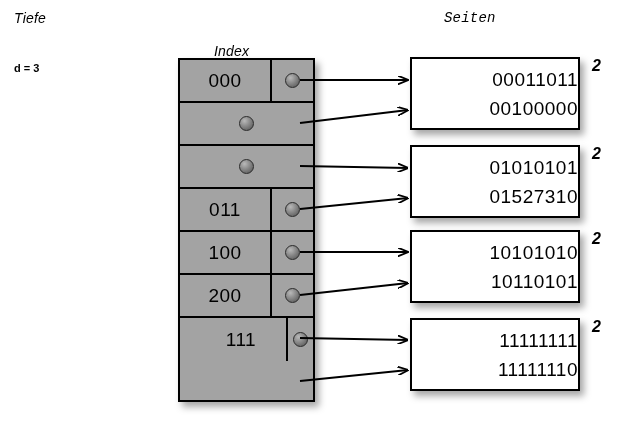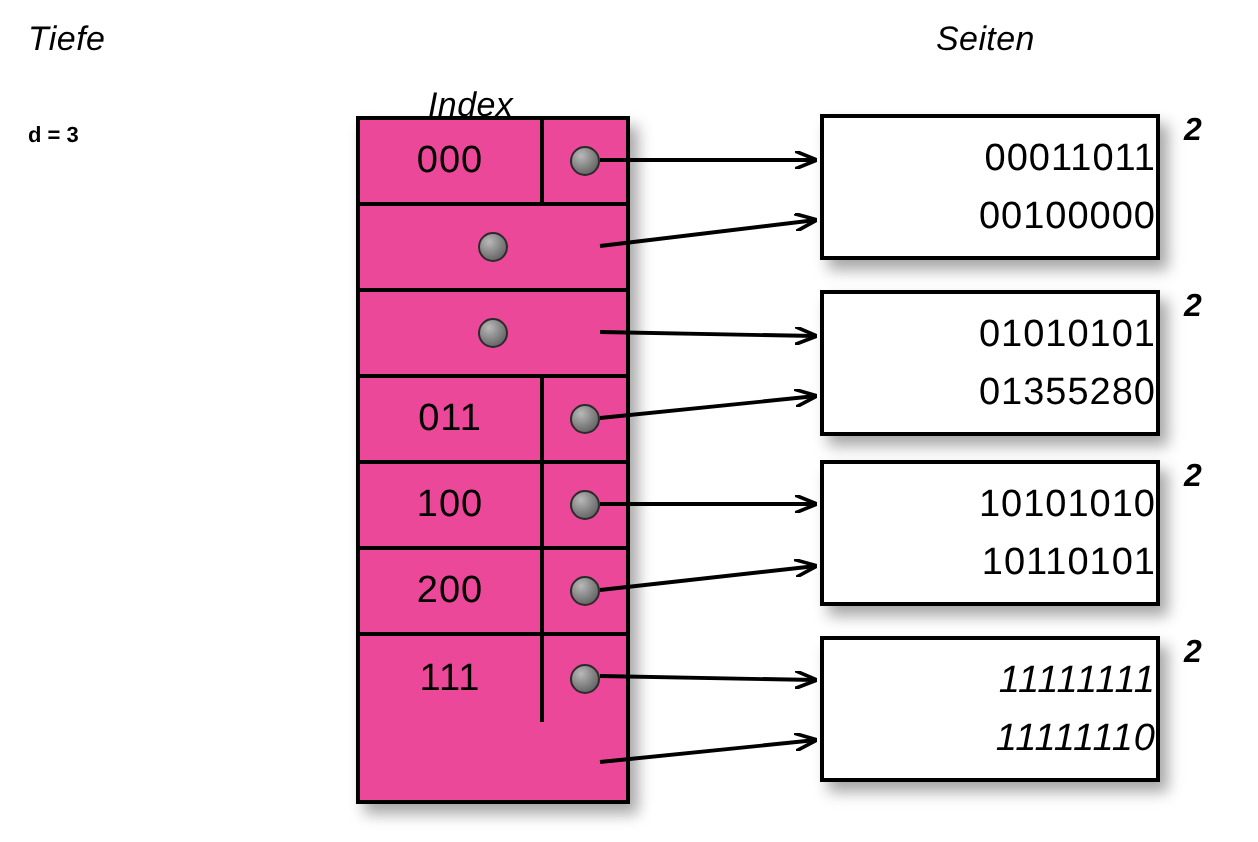--- a/index.html
+++ b/index.html
@@ -13,60 +13,60 @@
     height: 421px;
     background: #ffffff;
     font-family: "Liberation Sans", sans-serif;
     overflow: hidden;
   }
 
   
   .col-header {
     position: absolute;
     font-style: italic;
-    font-size: 17px;
+    font-size: 14px;
     font-weight: 500;
     color: #000000;
     white-space: nowrap;
     letter-spacing: 0.2px;
   }
   #hdr-tiefe  { left: 14px;  top: 10px; }
   #hdr-index  { left: 214px; top: 10px; margin-top: 33px; }
-  #hdr-seiten { left: 468px; top: 10px; }
+  #hdr-seiten { left: 444px; top: 10px; font-family: Liberation Mono, monospace; }
 
   .depth-value {
     position: absolute;
     left: 14px;
     top: 62px;
     font-size: 11px;
     font-weight: 600;
     color: #000000;
     white-space: nowrap;
   }
 
   
   #index-table {
     position: absolute;
     left: 178px;
     top: 58px;
     width: 137px;
     height: 344px;
     border: 2.5px solid #000000;
     box-sizing: border-box;
-    background: #ec4899;
+    background: #a3a3a3;
     box-shadow: 4px 5px 7px rgba(0,0,0,0.35);
   }
   .index-row {
     position: relative;
     display: flex;
     height: 43px;
     box-sizing: border-box;
     border-bottom: 2.5px solid #000000;
   }
-  .index-row:last-child { border-bottom: none; }
+  .index-row:last-child { border-bottom: none; padding-left: 16px; }
 
   .index-key {
     width: 92px;
     box-sizing: border-box;
     border-right: 2.5px solid #000000;
     display: flex;
     align-items: center;
     justify-content: center;
     font-size: 19px;
     font-weight: 500;
@@ -107,21 +107,21 @@
     font-size: 19px;
     font-weight: 500;
     color: #000000;
     line-height: 29px;
     letter-spacing: 0.5px;
     white-space: nowrap;
   }
   #page-box-0 { top: 57px;  }
   #page-box-1 { top: 145px; padding-left: 12px; }
   #page-box-2 { top: 230px; }
-  #page-box-3 { top: 318px; font-style: italic; }
+  #page-box-3 { top: 318px; }
 
   .page-count {
     position: absolute;
     left: 592px;
     font-size: 16px;
     font-weight: 600;
     font-style: italic;
     color: #000000;
   }
   #page-count-0 { top: 57px;  }
@@ -192,21 +192,21 @@
       </div>
     </div>
   </div>
 
   <div id="page-box-0" class="page-box">
     <div class="page-line">00011011</div>
     <div class="page-line">00100000</div>
   </div>
   <div id="page-box-1" class="page-box">
     <div class="page-line">01010101</div>
-    <div class="page-line">01355280</div>
+    <div class="page-line">01527310</div>
   </div>
   <div id="page-box-2" class="page-box">
     <div class="page-line">10101010</div>
     <div class="page-line">10110101</div>
   </div>
   <div id="page-box-3" class="page-box">
     <div class="page-line">11111111</div>
     <div class="page-line">11111110</div>
   </div>
 

